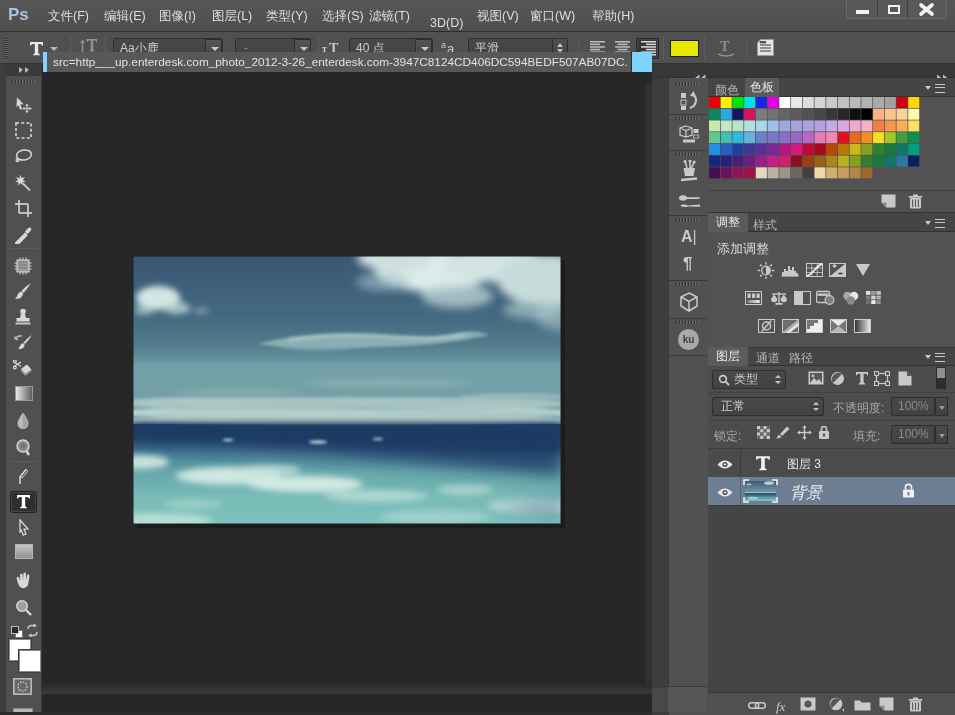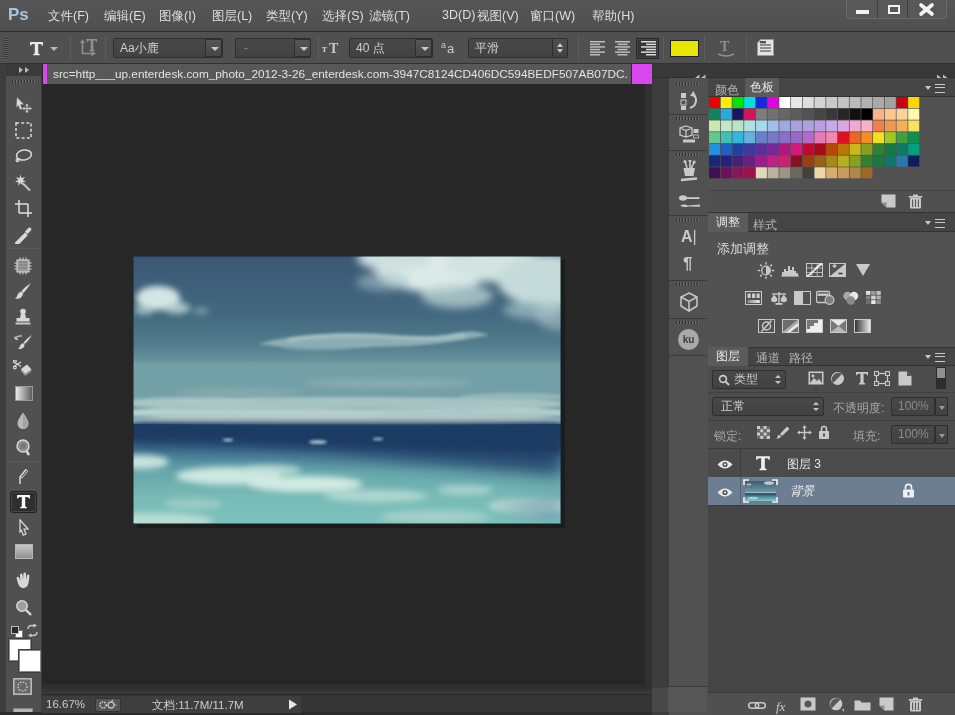--- a/index.html
+++ b/index.html
@@ -18,21 +18,21 @@
 #optbar{left:0;top:32px;width:955px;height:32px;background:#505050;border-bottom:1px solid #323232;}
 .sep{top:36px;width:1px;height:24px;background:#404040;border-right:1px solid #5e5e5e;}
 .combo{background:linear-gradient(#484848,#424242);border:1px solid #2e2e2e;border-radius:2px;color:#cfcfcf;font-size:12px;}
 .grayed{color:#8b8b8b;}
 
 #toolgutter{left:0;top:64px;width:6px;height:651px;background:#3d3d3d;}
 #toolbar{left:6px;top:64px;width:36px;height:651px;background:#505050;border-right:1px solid #3a3a3a;}
 #toolhead{left:6px;top:64px;width:36px;height:12px;background:#3a3a3a;color:#b5b5b5;font-size:8px;text-align:center;line-height:12px;letter-spacing:1px;}
 
 #canvas{left:43px;top:84px;width:609px;height:610px;background:#272727;}
-#tabbar{left:43px;top:64px;width:609px;height:20px;background:#d946ef;}
+#tabbar{left:43px;top:52px;width:609px;height:20px;background:#7dd3fc;}
 #doctab{left:4px;top:0px;width:585px;height:20px;background:#585858;border-right:1px solid #2c2c2c;color:#e2e2e2;font-size:11.8px;line-height:20px;padding-left:6px;white-space:nowrap;overflow:hidden;}
 
 #statusbar{left:42px;top:694px;width:610px;height:18px;background:#353535;border-top:1px solid #2a2a2a;color:#cccccc;font-size:11.5px;}
 
 #stripgutter{left:652px;top:64px;width:16px;height:651px;background:#3d3d3d;}
 #strip{left:668px;top:78px;width:40px;height:637px;background:#515151;border-left:1px solid #3a3a3a;}
 #dockhead{left:652px;top:64px;width:303px;height:14px;background:#383838;border-bottom:1px solid #2f2f2f;}
 
 #panels{left:708px;top:78px;width:247px;height:637px;background:#525252;}
 .pm1{width:20px;height:10px;}
@@ -46,21 +46,21 @@
 
   <div class="abs" id="titlebar"></div>
   <div class="abs" id="pslogo">Ps</div>
   <div class="abs menu" style="left:48px;">文件(F)</div>
   <div class="abs menu" style="left:104px;">编辑(E)</div>
   <div class="abs menu" style="left:159px;">图像(I)</div>
   <div class="abs menu" style="left:212px;">图层(L)</div>
   <div class="abs menu" style="left:266px;">类型(Y)</div>
   <div class="abs menu" style="left:322px;">选择(S)</div>
   <div class="abs menu" style="left:369px;">滤镜(T)</div>
-  <div class="abs menu" style="left:442px;">3D(D)</div>
+  <div class="abs menu" style="left:430px;margin-top:8px;">3D(D)</div>
   <div class="abs menu" style="left:477px;">视图(V)</div>
   <div class="abs menu" style="left:530px;">窗口(W)</div>
   <div class="abs menu" style="left:592px;">帮助(H)</div>
   <div class="abs" id="winbtns">
     <div class="wb">
         <div class="abs" style="left:9px;top:10px;width:13px;height:3.5px;background:#f2f2f2;"></div>
       </div>
     <div class="wb">
         <div class="abs" style="left:10px;top:4.5px;width:12px;height:9px;border:2.5px solid #f2f2f2;"></div>
       </div>
@@ -392,34 +392,20 @@
       <ellipse cx="95" cy="184" rx="5" ry="1.4" fill="#a4cad2" filter="url(#b2)"></ellipse>
 <ellipse cx="245" cy="183" rx="5" ry="1.3" fill="#a0c8d0" filter="url(#b2)"></ellipse>
 <path d="M428 236 Q388 243 358 252 Q398 262 428 268 Z" fill="#5d85a2" opacity="0.5" filter="url(#b8)"></path>
 <rect x="0" y="0" width="428" height="268" fill="none" stroke="#16222e" stroke-width="1"></rect>
 </svg>
 
   <div class="abs" style="left:42px;top:684px;width:610px;height:10px;background:linear-gradient(#2b2b2b,#3a3a3a);"></div>
   <div class="abs" style="left:645px;top:84px;width:7px;height:600px;background:#313131;"></div>
   <div class="abs" style="left:0px;top:712px;width:955px;height:3px;background:#2c2c2c;"></div>
 
-  <div class="abs" id="statusbar">
-    <div class="abs" style="left:0px;top:1px;width:259px;height:17px;background:#3e3e3e;"></div>
-      <div class="abs" style="left:53px;top:3px;width:26px;height:14px;background:#555;border:1px solid #333;border-radius:2px;">
-<svg width="24" height="12" viewBox="0 0 24 12">
-          <circle cx="7" cy="6" r="3" fill="none" stroke="#ccc" stroke-width="1.6" stroke-dasharray="1.5 1"></circle>
-          <circle cx="15" cy="6" r="3" fill="none" stroke="#bbb" stroke-width="1.4"></circle>
-          <path d="M15 3 l2 -2 M18 6 l2.5 0" stroke="#bbb" stroke-width="1.2"></path>
-        </svg></div>
-    <div class="abs" style="left:4px;top:3px;">16.67%</div>
-    <div class="abs" style="left:110px;top:3px;">文档:11.7M/11.7M</div>
-    <div class="abs" style="left:246px;top:4px;"><svg width="10" height="11" viewBox="0 0 10 11">
-          <path d="M1 0.5 L9 5.5 L1 10.5 Z" fill="#e8e8e8"></path>
-        </svg></div>
-  </div>
 
   <div class="abs" id="stripgutter"></div>
   <div class="abs" id="dockhead"></div>
   <div class="abs" style="left:694px;top:68px;"><svg width="14" height="8" viewBox="0 0 14 8">
         <path d="M5.5 0.5 l-4.5 3.5 4.5 3.5 Z M11.5 0.5 l-4.5 3.5 4.5 3.5 Z" fill="#bdbdbd"></path>
       </svg></div>
   <div class="abs" style="left:936px;top:68px;"><svg width="14" height="8" viewBox="0 0 14 8">
         <path d="M1 0.5 l4.5 3.5 -4.5 3.5 Z M7 0.5 l4.5 3.5 -4.5 3.5 Z" fill="#bdbdbd"></path>
       </svg></div>
   <div class="abs" id="strip"></div>
@@ -857,21 +843,21 @@
 <ellipse cx="26" cy="4" rx="5" ry="1.8" fill="#c4d9d8" opacity="0.9"></ellipse>
 <ellipse cx="6" cy="5.5" rx="2.5" ry="1" fill="#b8cfd0" opacity="0.8"></ellipse>
 <ellipse cx="10" cy="19" rx="5" ry="1.2" fill="#c8e4dc" opacity="0.7"></ellipse>
 <g fill="none" stroke="#f2f2f2" stroke-width="1.6">
         <path d="M1 6 L1 1 L6 1"></path>
         <path d="M29 1 L34 1 L34 6"></path>
         <path d="M34 18 L34 23 L29 23"></path>
         <path d="M6 23 L1 23 L1 18"></path>
       </g>
 </svg>
-  <div class="abs" style="left:790px;top:483px;color:#f0f0f0;font-size:12px;font-style:italic;">背景</div>
+  <div class="abs" style="left:790px;top:483px;color:#f0f0f0;font-size:16px;font-style:italic;">背景</div>
   <div class="abs" style="left:902px;top:483px;"><svg width="13" height="15" viewBox="0 0 13 15">
         <rect x="1" y="6.5" width="11" height="8" rx="1" fill="#f0f0f0"></rect>
         <path d="M3.5 6.5 L3.5 4.2 a3 2.8 0 0 1 6 0 L9.5 6.5" fill="none" stroke="#f0f0f0" stroke-width="1.7"></path>
         <rect x="5.5" y="9" width="2" height="3.5" fill="#6d7e93"></rect>
       </svg></div>
   <div class="abs" style="left:708px;top:505px;width:247px;height:1px;background:#3c3c3c;"></div>
 
   <div class="abs" style="left:708px;top:692px;width:247px;height:23px;background:#505050;border-top:1px solid #3a3a3a;"></div>
   <div class="abs" style="left:748px;top:697px;"><svg width="18" height="11" viewBox="0 0 18 11">
         <rect x="0.7" y="2.7" width="10" height="5.6" rx="2.8" fill="none" stroke="#c9c9c9" stroke-width="1.5"></rect>

